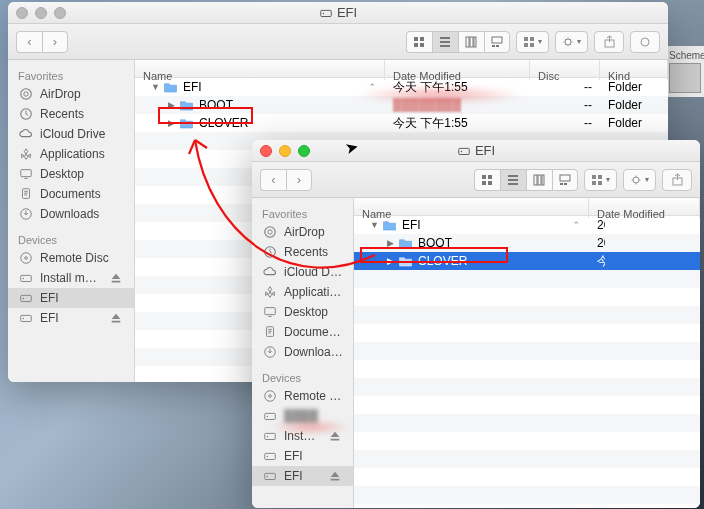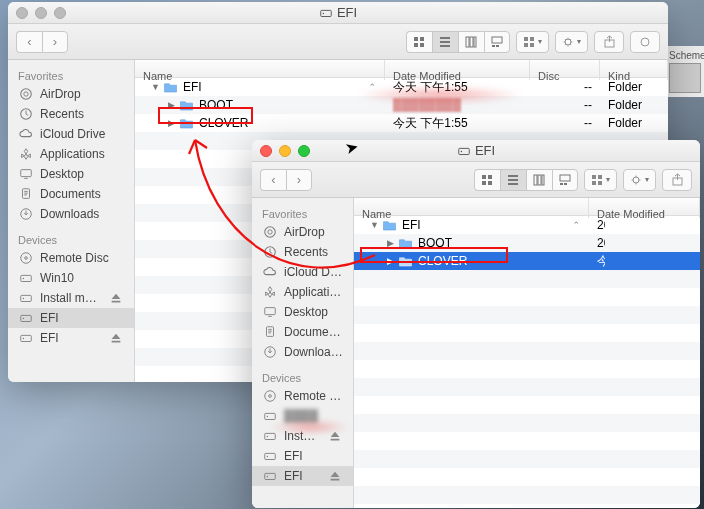--- a/index.html
+++ b/index.html
@@ -255,27 +255,20 @@
             <use href="#i-downloads"></use>
           </svg>
       <span>Downloads</span>
         </div>
         <div class="sechdr" style="margin-top:6px">Devices</div>
         <div class="item">
       <svg viewBox="0 0 16 16">
             <use href="#i-disc"></use>
           </svg>
       <span class="">Remote Disc</span>
-
-      </div>
-        <div class="item">
-      <svg viewBox="0 0 16 16">
-            <use href="#i-drive"></use>
-          </svg>
-      <span class="">Win10</span>
 
       </div>
         <div class="item">
       <svg viewBox="0 0 16 16">
             <use href="#i-drive"></use>
           </svg>
       <span class="">Install ma…</span>
       <svg class="eject" width="11" height="11" viewBox="0 0 16 16">
             <use href="#i-eject"></use>
           </svg>

